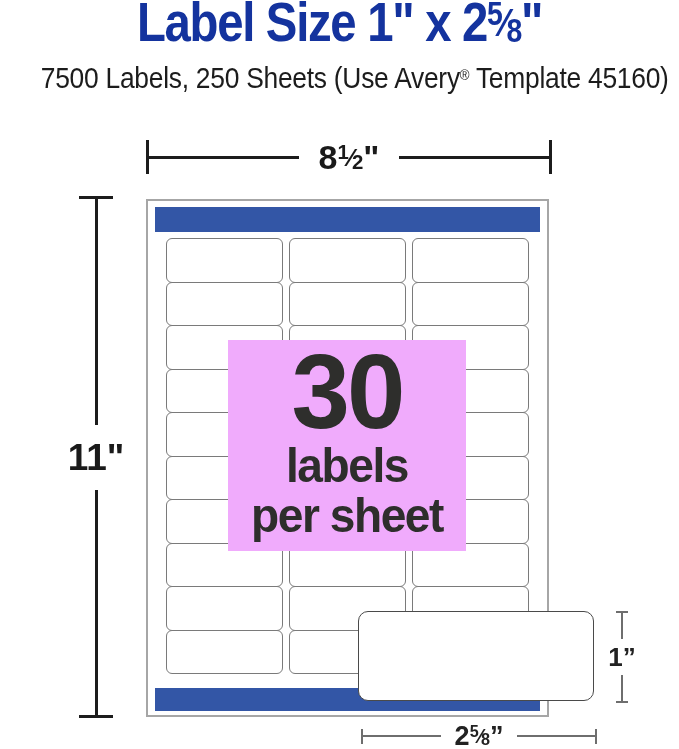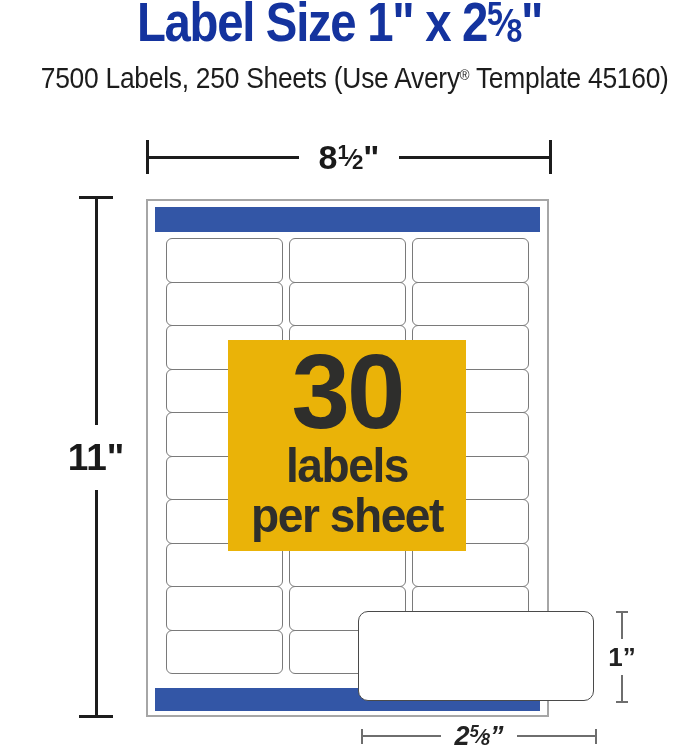--- a/index.html
+++ b/index.html
@@ -46,21 +46,21 @@
   .dim-left .tick  { height:3px; width:34px; background:#1c1c1c; }
   .dim-left .line  { width:3px; flex:1; background:#1c1c1c; }
   .dim-left .dim-label { font-size:37px; font-weight:700; padding:14px 0; }
 
   .dim-right { left:600px; top:611px; width:44px; height:92px;
                flex-direction:column; align-items:center; z-index:6; }
   .dim-right .tick { height:2px; width:12px; background:#6e6e6e; }
   .dim-right .line { width:2px; flex:1; background:#6e6e6e; }
   .dim-right .dim-label { font-size:26px; font-weight:700; padding:5px 0; color:#222; }
 
-  .dim-bottom { left:361px; top:723px; width:236px; height:26px; align-items:center; z-index:6;font-style:italic; }
+  .dim-bottom { left:361px; top:723px; width:236px; height:26px; align-items:center; z-index:6; }
   .dim-bottom .tick { width:2px; height:15px; background:#6e6e6e; }
   .dim-bottom .line { flex:1; height:2px; background:#6e6e6e; }
   .dim-bottom .dim-label { font-size:27px; font-weight:700; padding:0 14px; color:#222; }
 
   
   .sheet {
     position:absolute; left:146px; top:199px; width:403px; height:518px;
     background:#fff; border:2px solid #a6a6a6; box-sizing:border-box; z-index:1;
   }
   .bar { position:absolute; left:7px; right:7px; background:var(--bar-blue,#3356a6); }
@@ -70,21 +70,21 @@
   .grid { position:absolute; left:18px; top:37px; display:flex; gap:6px; }
   .label-col { display:flex; flex-direction:column; width:117px; }
   .label-cell {
     height:44.5px; background:#fff; border:1px solid #7a7a7a;
     border-radius:6px; margin-bottom:-1px; box-sizing:border-box;
   }
 
   
   .center-overlay {
     position:absolute; left:228px; top:340px; width:238px; z-index:3;
-    background:#eab308; text-align:center; padding:4px 0 10px;
+    background:#f0abfc; text-align:center; padding:4px 0 10px;
     color:var(--center-ink,#2e2e2c);
   }
   .count { font-size:105px; font-weight:700; line-height:.92; letter-spacing:-3px; }
   .word  { font-size:48px;  font-weight:700; line-height:1.05; letter-spacing:-1.5px;
            transform:scaleX(.96); transform-origin:50% 50%; }
 
   
   .big-label {
     position:absolute; left:358px; top:611px; width:236px; height:90px;
     background:#fff; border:1.5px solid #4a4a4a; border-radius:10px;

